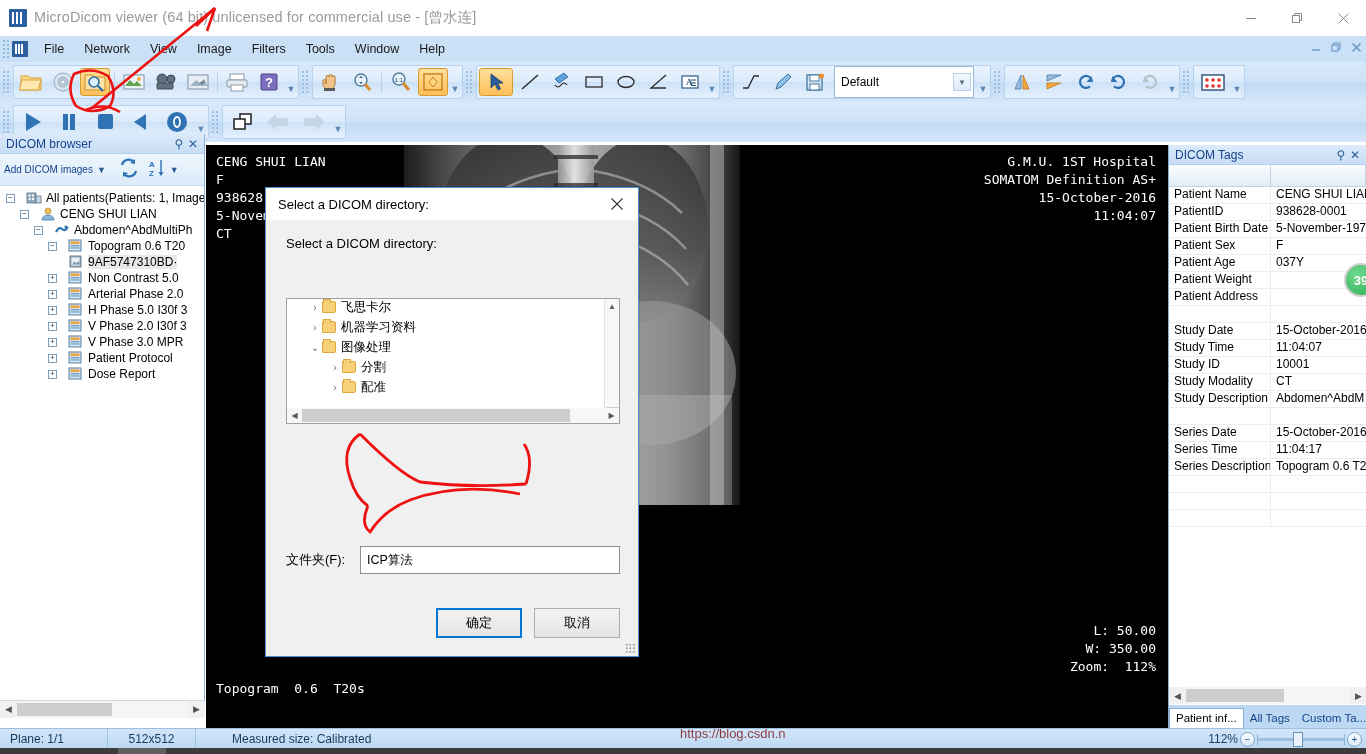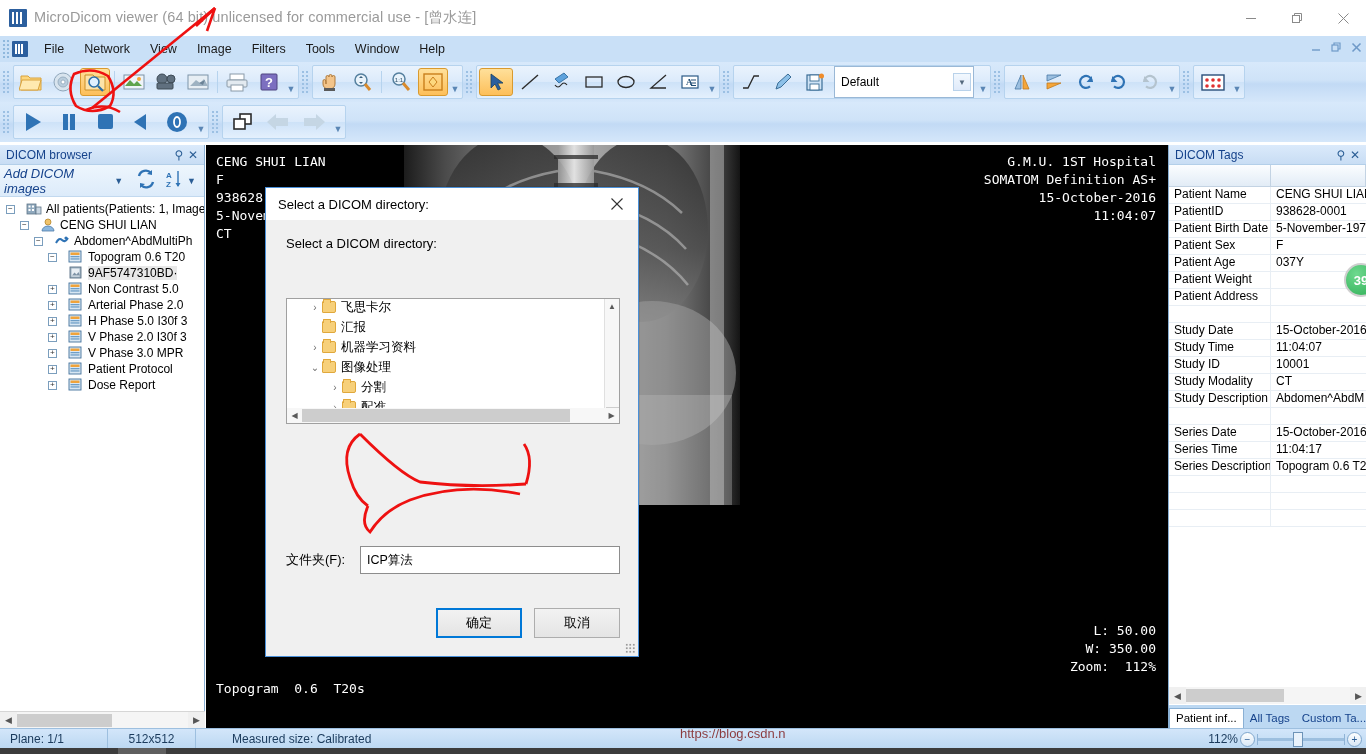--- a/index.html
+++ b/index.html
@@ -120,38 +120,38 @@
     padding: 0 2px 0 6px; font-size: 12px; margin: 0 3px;
   }
   .tcombo .arrow {
     width: 18px; height: 18px; display:flex; align-items:center; justify-content:center;
     background: linear-gradient(to bottom,#f2f8fe,#dfeafa); border:1px solid #b9d2ea;
     color:#55697d; font-size: 8px;
   }
 
   
   .leftpanel {
-    position: absolute; left: 0; top: 145px; width: 205px; height: 583px;
+    position: absolute; left: 0; top: 134px; width: 205px; height: 583px;
     background: #ffffff;
     border-right: 1px solid #8ab0d4;
   }
   .panel-header {
     height: 20px; background: linear-gradient(to bottom,#dbeafb,#c8ddf4);
     display:flex; align-items:center; padding: 0 4px 0 6px;
     color: #15428b; font-size: 12px;
     border-bottom: 1px solid #b3cfe9;
   }
   .panel-header .ph-title { flex: 1; }
   .panel-header .ph-btn { width: 14px; text-align:center; color:#2a5d95; font-size: 12px; }
   .panel-toolbar {
     height: 32px; background: linear-gradient(to bottom,#eef6fd,#dcebfa);
     display:flex; align-items:center; padding: 0 4px;
     border-bottom: 1px solid #c2d9ef;
   }
-  .panel-toolbar .lbl { color:#15428b; font-size: 13px; font-style: italic; }
+  .panel-toolbar .lbl { color:#15428b; font-size: 10px; }
   .panel-toolbar .caret { color:#2a5d95; font-size: 9px; margin: 0 4px; }
   .tree {
     position:absolute; left:0; top: 52px; right:0; bottom: 24px;
     background: #fff; overflow: hidden; padding-top: 4px;
   }
   .tnode { display:flex; align-items:center; height: 16px; font-size: 12px; white-space: nowrap; color:#000; }
   .tbox {
     width: 9px; height: 9px; border: 1px solid #7b9ebd; background: #fff;
     display:flex; align-items:center; justify-content:center; flex:0 0 auto;
     font-size: 8px; line-height: 8px; color:#333; margin-right: 3px;
@@ -1059,25 +1059,20 @@
     <div class="dlg-prompt">Select a DICOM directory:</div>
 
     <div class="dlg-tree">
       <div class="dlg-tree-inner">
         <div class="dnode" style="padding-left:21px; margin-top:-2px;">
           <span class="dchev">›</span>
           <span class="dfold"></span>
           <span class="dlabel">飞思卡尔</span>
         </div>
         <div class="dnode" style="padding-left:21px;">
-          <span class="dchev"></span>
-          <span class="dfold"></span>
-          <span class="dlabel">汇报</span>
-        </div>
-        <div class="dnode" style="padding-left:21px;">
           <span class="dchev">›</span>
           <span class="dfold"></span>
           <span class="dlabel">机器学习资料</span>
         </div>
         <div class="dnode" style="padding-left:21px;">
           <span class="dchev">⌄</span>
           <span class="dfold"></span>
           <span class="dlabel">图像处理</span>
         </div>
         <div class="dnode" style="padding-left:41px;">

